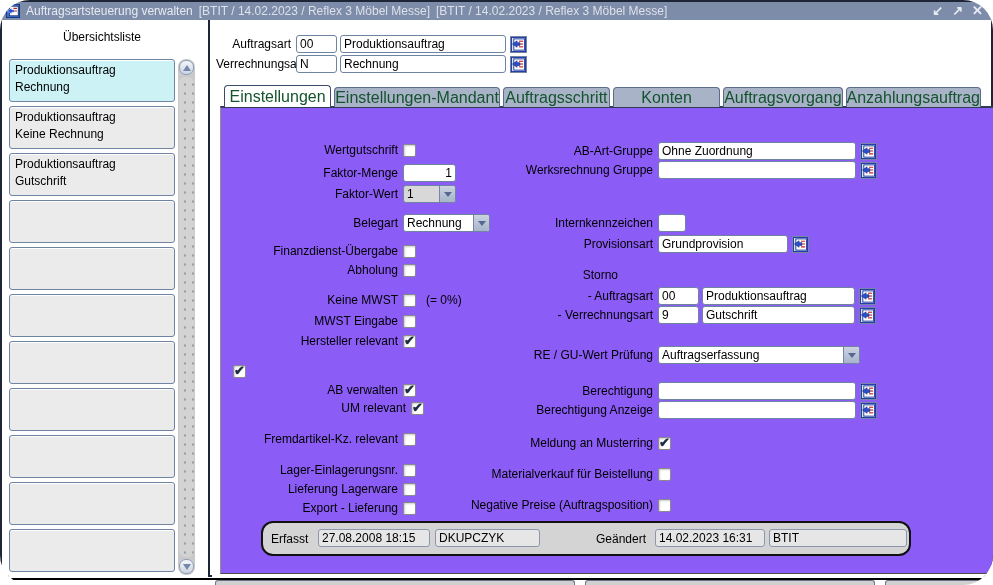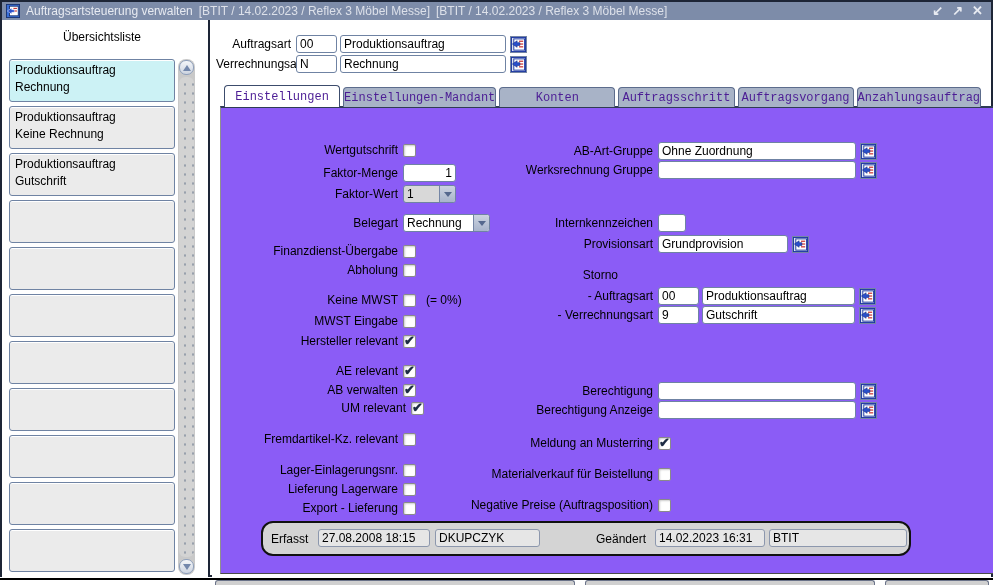--- a/index.html
+++ b/index.html
@@ -1,17 +1,17 @@
 <!DOCTYPE html>
 <html><head>
 <meta charset="utf-8">
 <style>
   html,body{margin:0;padding:0;background:#fff;}
   *{box-sizing:border-box;font-family:"Liberation Sans",sans-serif;}
-  .page{position:relative;width:993px;height:585px;overflow:hidden;background:#fff;}
+  .page{position:relative;width:993px;height:585px;overflow:hidden;background:#fff;border-radius:30px;}
 
   
   .window{position:absolute;left:0;top:0;width:993px;height:577px;
           border:2px solid #1d2536;background:#fff;}
   .titlebar{position:absolute;left:0;top:0;right:0;height:18px;background:#7d8ca9;
             display:flex;align-items:center;padding:0 4px;gap:6px;}
   .title-text{font-size:12px;color:#e7eaf1;white-space:nowrap;}
   .title-ctx{font-size:12px;color:#dde1ea;white-space:nowrap;}
   .win-controls{margin-left:auto;display:flex;gap:9px;align-items:center;padding-right:4px;}
   .win-btn{font-size:13px;font-weight:bold;color:#e8ebf2;line-height:14px;cursor:default;}
@@ -60,22 +60,22 @@
   .dd-val{flex:1;font-size:12px;padding:1px 3px;white-space:nowrap;overflow:hidden;}
   .dd-btn{width:16px;background:linear-gradient(#ccd3e1,#a8b4cb);border-left:1px solid #7485a5;
           display:flex;align-items:center;justify-content:center;}
   .dd-tri{width:0;height:0;border-left:4px solid transparent;border-right:4px solid transparent;
           border-top:5px solid #55688e;}
 
   
   .tabs{position:absolute;left:12px;top:66px;width:757px;height:21px;display:flex;gap:3px;
         align-items:flex-end;z-index:2;}
   .tab{flex:1;height:20px;background:#a8b3c7;border:1px solid #5c6c8c;border-bottom:none;
-       border-radius:4px 4px 0 0;font-size:12px;display:flex;align-items:center;
-       justify-content:center;color:#4c1d95;cursor:pointer;white-space:nowrap;font-family:Liberation Mono, monospace;}
+       border-radius:4px 4px 0 0;font-size:16px;display:flex;align-items:center;
+       justify-content:center;color:#14532d;cursor:pointer;white-space:nowrap;}
   .tab.active{background:#fff;height:22px;border-color:#3c4c6c;}
 
   .panel{position:absolute;left:8px;top:86px;width:882px;height:468px;background:#8b5cf6;
          border-top:2px solid #2f3c55;border-left:1px solid #909090;
          border-right:1px solid #4a4a4a;border-bottom:1px solid #4a4a4a;z-index:1;}
 
   
   .footer-box{position:absolute;left:40px;top:413px;width:650px;height:35px;
               border:2px solid #111;border-radius:12px;background:#d4d4d4;}
   .flabel{position:absolute;font-size:12px;color:#000;top:9px;}
@@ -174,22 +174,22 @@
     <line x1="8.5" y1="7.5" x2="13" y2="7.5" stroke="#c22222" stroke-width="1.2"></line>
     <line x1="8.5" y1="10.5" x2="13" y2="10.5" stroke="#c22222" stroke-width="1.2"></line>
     <path d="M1.5 7.5 L6.5 4 V6 H9.5 V9 H6.5 V11 Z" fill="#2a50cc" stroke="#12287e" stroke-width="0.6"></path>
   </svg>
 </button>
         </div>
 
         <div class="tabs">
           <div class="tab active">Einstellungen</div>
           <div class="tab">Einstellungen-Mandant</div>
+          <div class="tab">Auftragsschritt</div>
           <div class="tab">Konten</div>
-          <div class="tab">Auftragsschritt</div>
           <div class="tab">Auftragsvorgang</div>
           <div class="tab">Anzahlungsauftrag</div>
         </div>
 
         <div class="panel">
 
           <div class="prow" style="left:12px;top:33px">
             <span class="lbl" style="width:170px">Wertgutschrift</span>
             <span class="chk"></span>
           </div>
@@ -230,21 +230,20 @@
           </div>
           <div class="prow" style="left:12px;top:204px">
             <span class="lbl" style="width:170px">MWST Eingabe</span>
             <span class="chk"></span>
           </div>
           <div class="prow" style="left:12px;top:224px">
             <span class="lbl" style="width:170px">Hersteller relevant</span>
             <span class="chk checked"></span>
           </div>
           <div class="prow" style="left:12px;top:254px">
-            <span class="lbl" style="width:170px">AE relevant</span>
             <span class="chk checked"></span>
           </div>
           <div class="prow" style="left:12px;top:273px">
             <span class="lbl" style="width:170px">AB verwalten</span>
             <span class="chk checked"></span>
           </div>
           <div class="prow" style="left:20px;top:291px">
             <span class="lbl" style="width:170px">UM relevant</span>
             <span class="chk checked"></span>
           </div>
@@ -339,20 +338,29 @@
     <rect x="0.5" y="0.5" width="15" height="15" fill="#dfe5f0" stroke="#1a35a0"></rect>
     <rect x="3" y="2" width="11.5" height="12" fill="#ffffff" stroke="#1a35a0"></rect>
     <line x1="8.5" y1="4.5" x2="13" y2="4.5" stroke="#c22222" stroke-width="1.2"></line>
     <line x1="8.5" y1="7.5" x2="13" y2="7.5" stroke="#c22222" stroke-width="1.2"></line>
     <line x1="8.5" y1="10.5" x2="13" y2="10.5" stroke="#c22222" stroke-width="1.2"></line>
     <path d="M1.5 7.5 L6.5 4 V6 H9.5 V9 H6.5 V11 Z" fill="#2a50cc" stroke="#12287e" stroke-width="0.6"></path>
   </svg>
 </button>
           </div>
 
+          <div class="prow" style="left:237px;top:238px">
+            <span class="lbl" style="width:200px">RE / GU-Wert Prüfung</span>
+            <span class="dd" style="width:202px">
+              <span class="dd-val">Auftragserfassung</span>
+              <span class="dd-btn">
+                  <span class="dd-tri"></span>
+                </span>
+            </span>
+          </div>
 
           <div class="prow" style="left:237px;top:274px">
             <span class="lbl" style="width:200px">Berechtigung</span>
             <input class="inp" style="width: 198px;" value="">
             <button class="lookup-btn">
   <svg width="15" height="15" viewBox="0 0 16 16">
     <rect x="0.5" y="0.5" width="15" height="15" fill="#dfe5f0" stroke="#1a35a0"></rect>
     <rect x="3" y="2" width="11.5" height="12" fill="#ffffff" stroke="#1a35a0"></rect>
     <line x1="8.5" y1="4.5" x2="13" y2="4.5" stroke="#c22222" stroke-width="1.2"></line>
     <line x1="8.5" y1="7.5" x2="13" y2="7.5" stroke="#c22222" stroke-width="1.2"></line>

